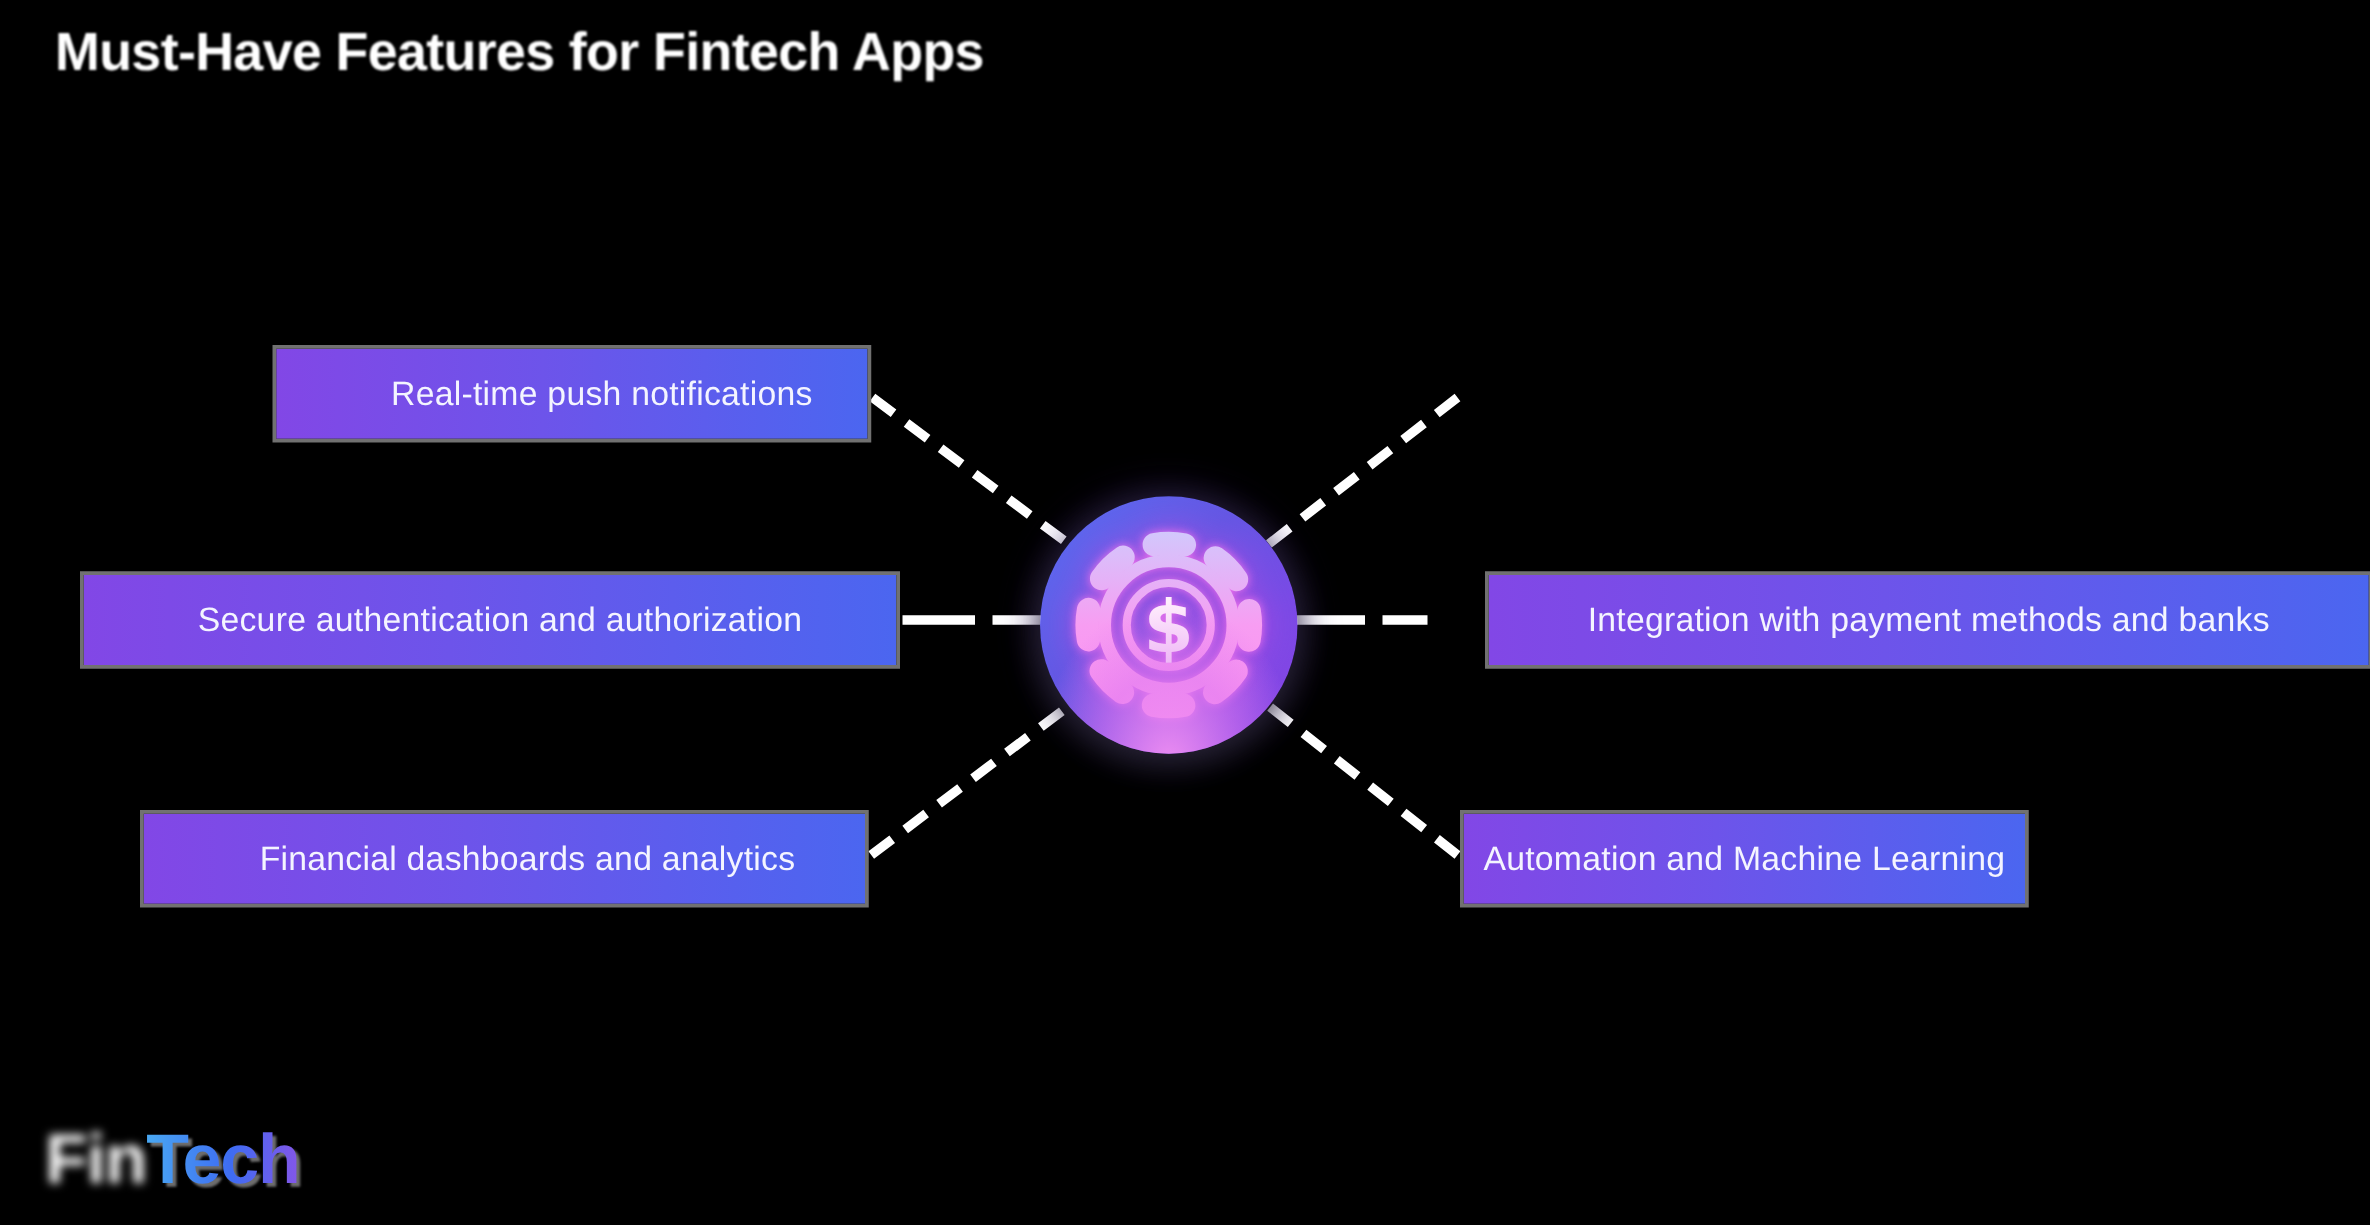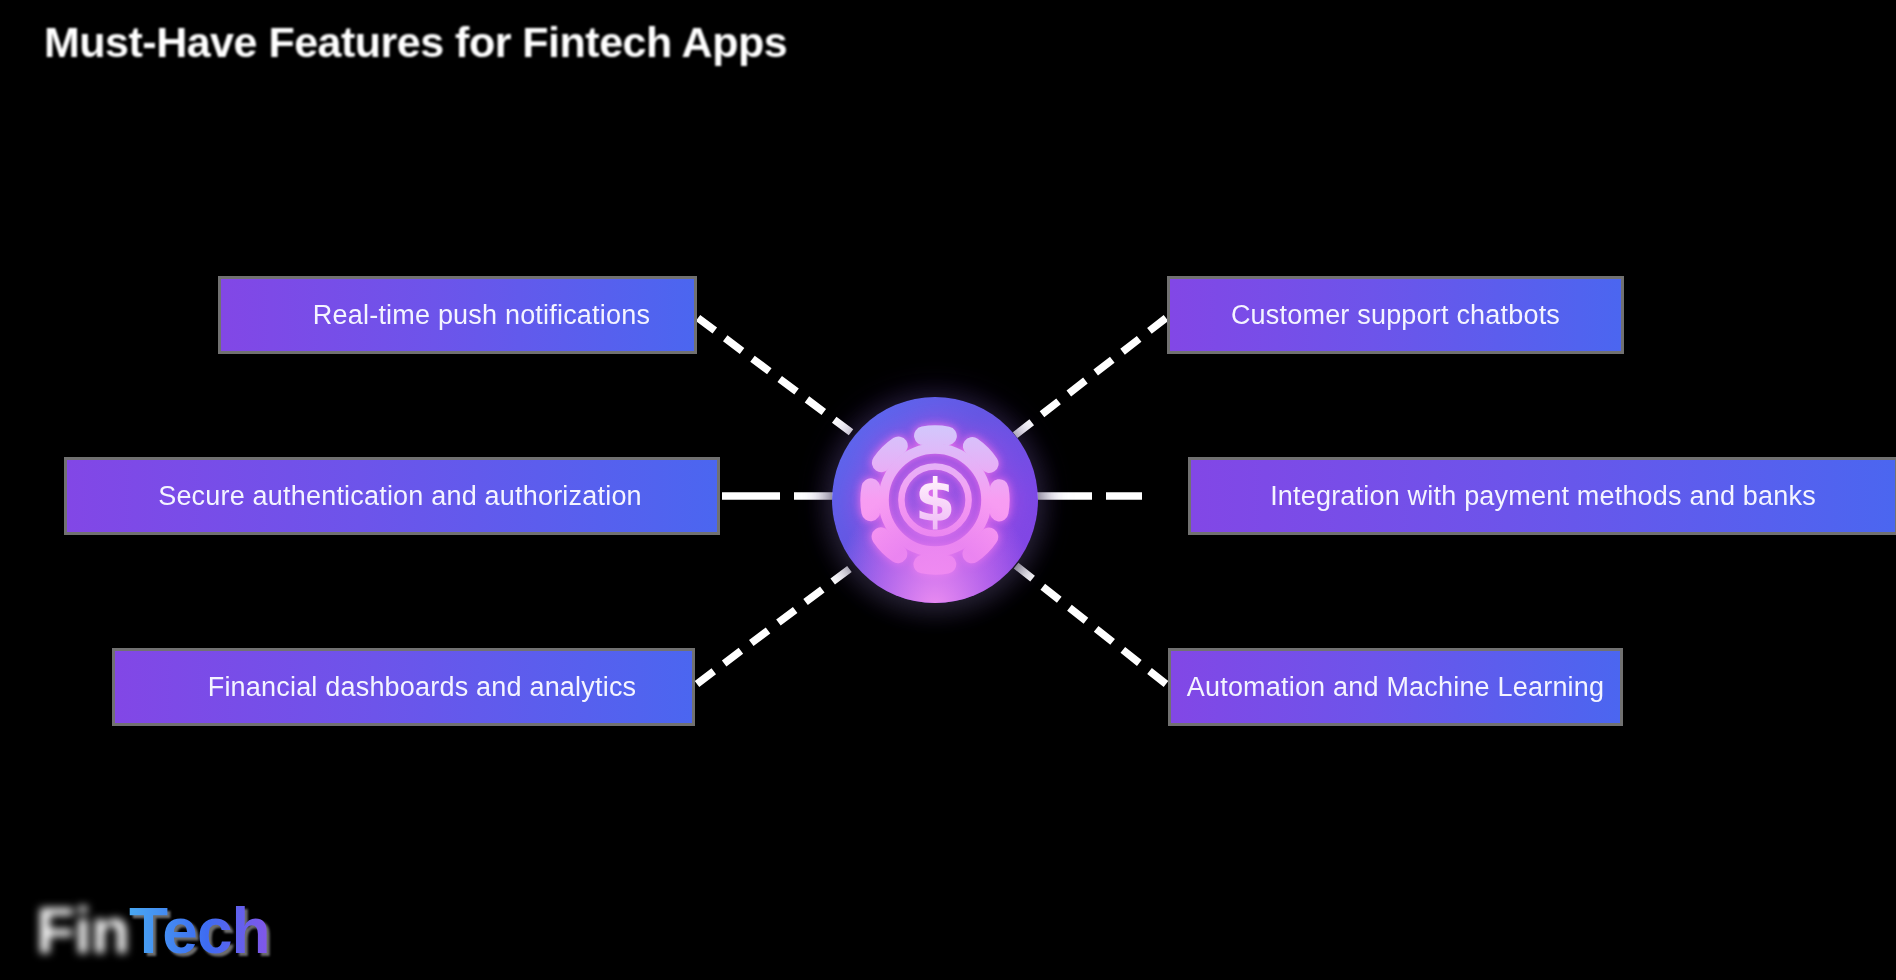--- a/index.html
+++ b/index.html
@@ -89,21 +89,21 @@
   }
   .gear-svg text {
     font-family: "DejaVu Sans", sans-serif;
     font-weight: bold;
   }
 
   
   .logo {
     position: absolute;
     left: 36px; top: 894px;
-    font-size: 64px;
+    font-size: 56px;
     font-weight: 700;
     letter-spacing: -1px;
     white-space: nowrap;
   }
   .logo-part1 {
     color: #ffffff;
     filter: blur(4px);
   }
   .logo-part2 {
     background: linear-gradient(90deg, #49a8f2 0%, #3e6cf2 55%, #8456e8 100%);
@@ -124,23 +124,20 @@
     <line x1="698" y1="318" x2="856" y2="436" stroke-dasharray="21 13"></line>
     <line x1="1166" y1="318" x2="1014" y2="436" stroke-dasharray="21 13"></line>
     <line x1="722" y1="496" x2="836" y2="496" stroke-dasharray="58 14"></line>
     <line x1="1034" y1="496" x2="1142" y2="496" stroke-dasharray="58 14"></line>
     <line x1="697" y1="684" x2="856" y2="564" stroke-dasharray="21 13"></line>
     <line x1="1166" y1="684" x2="1014" y2="564" stroke-dasharray="21 13"></line>
   </svg>
 
   <div class="feature-box box-1">
     <span class="label">Real-time push notifications</span>
-  </div>
-  <div class="feature-box box-2">
-    <span class="label">Customer support chatbots</span>
   </div>
   <div class="feature-box box-3">
     <span class="label">Secure authentication and authorization</span>
   </div>
   <div class="feature-box box-4">
     <span class="label">Integration with payment methods and banks</span>
   </div>
   <div class="feature-box box-5">
     <span class="label">Financial dashboards and analytics</span>
   </div>

